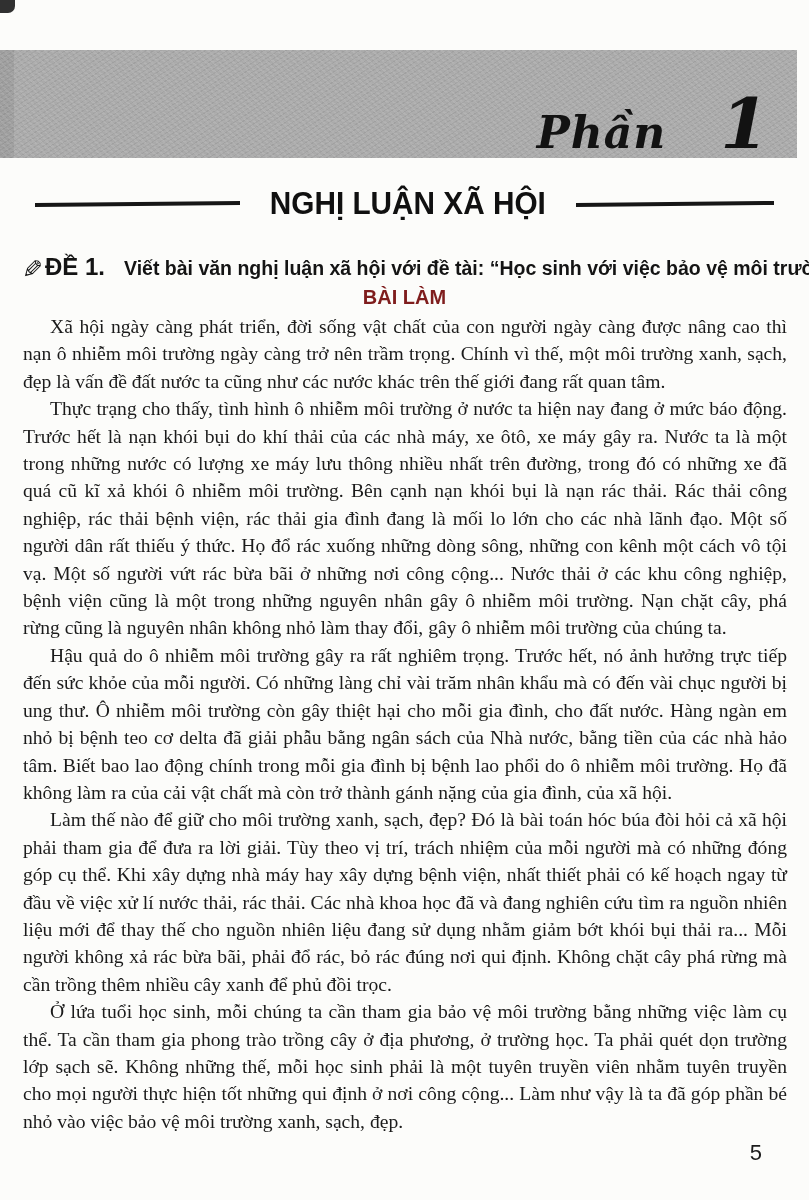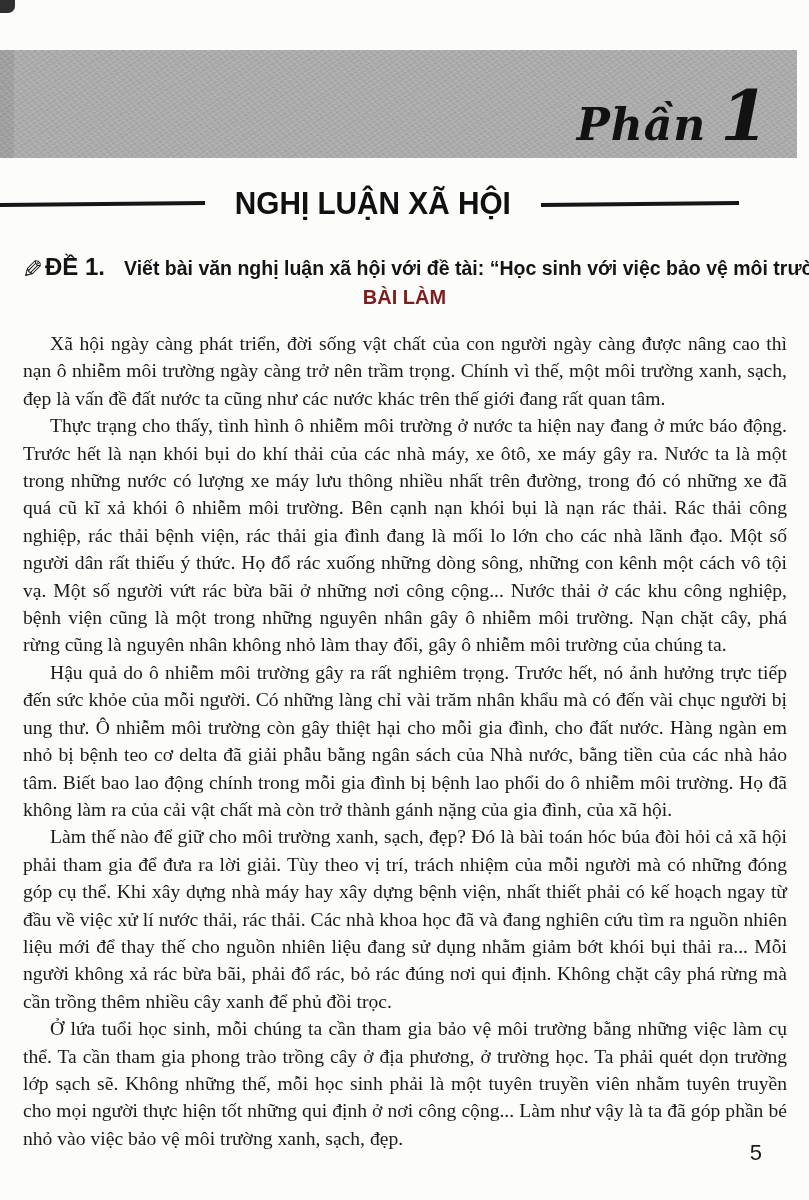--- a/index.html
+++ b/index.html
@@ -28,25 +28,26 @@
     top: 50px; left: 0;
     width: 797px; height: 108px;
     background:
       repeating-linear-gradient(47deg, rgba(255,255,255,0.07) 0 2px, transparent 2px 5px),
       repeating-linear-gradient(-33deg, rgba(0,0,0,0.06) 0 1px, transparent 1px 4px),
       repeating-linear-gradient(11deg, rgba(255,255,255,0.05) 0 1px, transparent 1px 3px),
       linear-gradient(90deg, #9e9e9e 0 14px, #aaaaaa 14px 100%);
   }
   .part-title {
     position: absolute;
-    right: 28px; bottom: 8px;
+    right: 28px; bottom: 0px;
     display: flex;
     align-items: baseline;
     color: #121212;
     white-space: nowrap;
+    gap: 40px;
   }
   .part-word {
     font-family: "DejaVu Serif", serif;
     font-style: italic;
     font-weight: 700;
     font-size: 44px;
     letter-spacing: 1px;
   }
   .part-num {
     font-family: "DejaVu Serif", serif;
@@ -56,20 +57,21 @@
     margin-left: 14px;
     line-height: 0.9;
   }
   
   .section-title-row {
     position: absolute;
     top: 186px; left: 0;
     width: 809px;
     display: flex;
     align-items: center;
+    justify-content: center;
     gap: 24px;
   }
   .rule {
     height: 4px;
     background: #161616;
     flex: 0 0 auto;
   }
   .rule.left  { width: 205px; transform: rotate(-0.6deg); }
   .rule.right { width: 198px; transform: rotate(-0.6deg); }
   .section-title {
@@ -111,21 +113,21 @@
     width: 809px;
     text-align: center;
     font-family: "Liberation Sans", sans-serif;
     font-weight: 700;
     font-size: 20px;
     color: #7f1d1d;
   }
   
   .essay {
     position: absolute;
-    top: 330px; left: 23px;
+    top: 313px; left: 23px;
     width: 764px;
     font-size: 19.6px;
     line-height: 27.4px;
     text-align: justify;
     color: #1b1b1b;
   }
   .essay p { text-indent: 27px; }
   .page-number {
     position: absolute;
     top: 1140px; left: 0;

